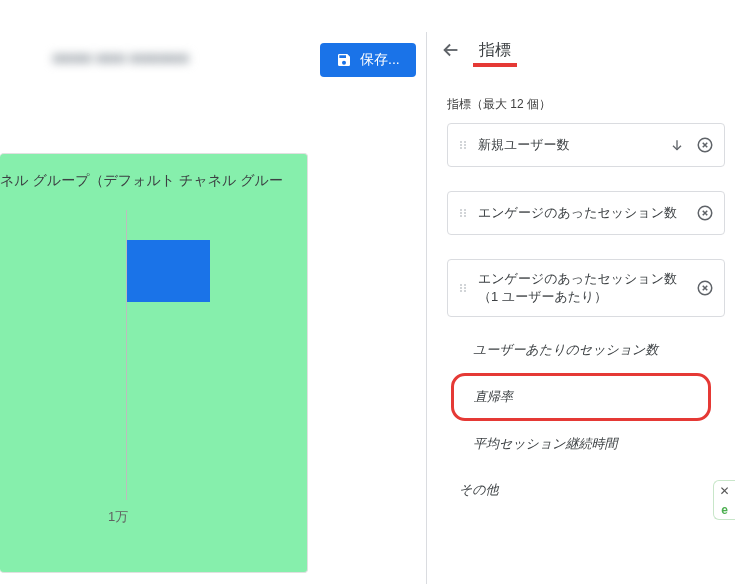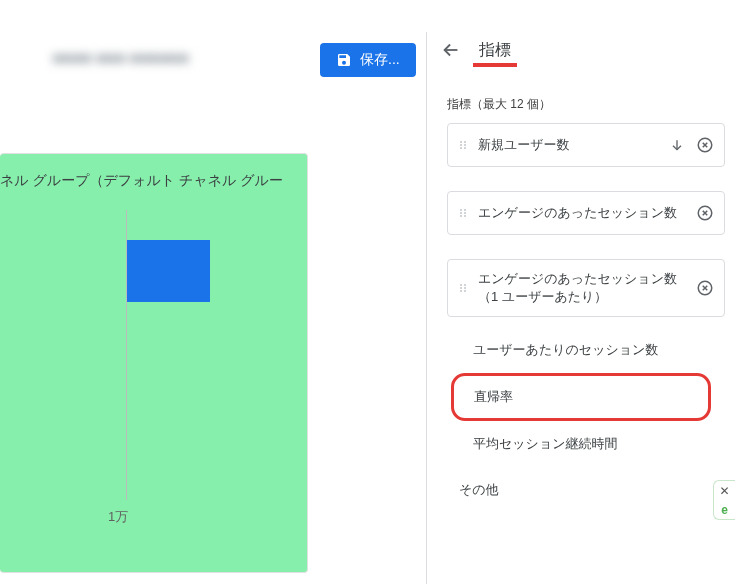--- a/index.html
+++ b/index.html
@@ -176,20 +176,21 @@
     color: #5f6368;
     width: 22px; height: 22px;
     display: inline-flex;
     align-items: center; justify-content: center;
     cursor: pointer;
   }
   .suggest-list {
     padding: 10px 24px 0 24px;
     display: flex;
     flex-direction: column;
+    font-style: italic;
   }
   .suggest-item {
     font-size: 13px;
     color: #3c4043;
     padding: 14px 10px 14px 22px;
     cursor: pointer;
   }
   .suggest-item.highlighted {
     border: 3px solid #e53935;
     border-radius: 14px;

